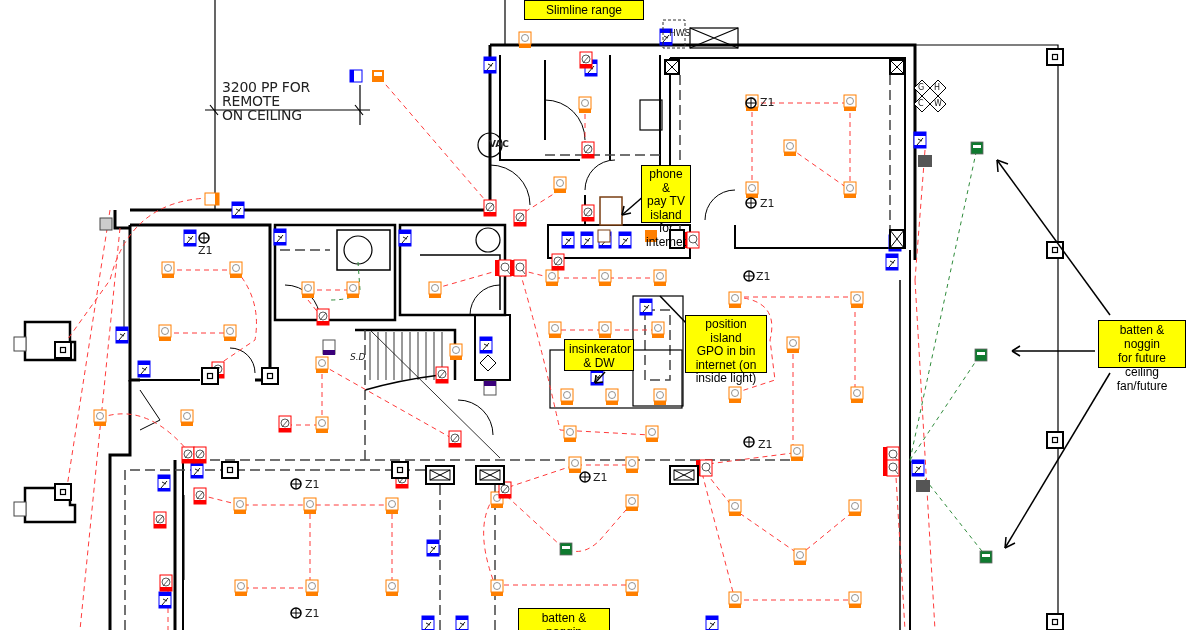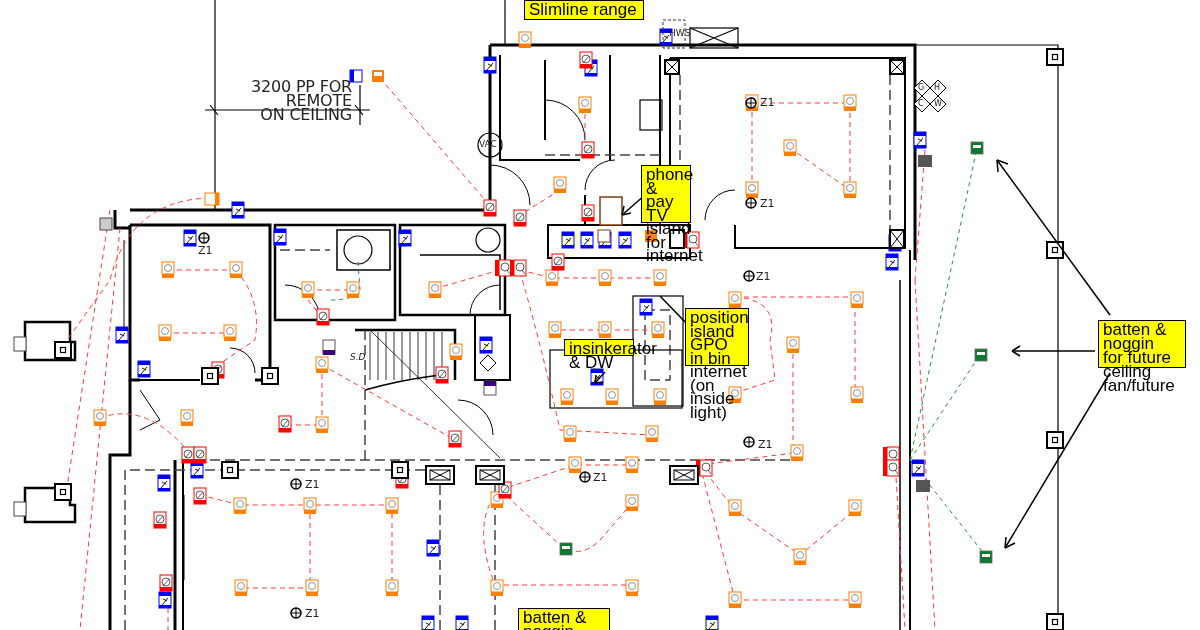--- a/index.html
+++ b/index.html
@@ -1,25 +1,25 @@
 <!DOCTYPE html>
 <html><head>
 <meta charset="utf-8">
 <style>
   html, body { margin:0; padding:0; background:#ffffff; }
   body { width:1200px; height:630px; overflow:hidden; position:relative; font-family:"Liberation Sans", sans-serif; }
   #plan { position:absolute; left:0; top:0; width:1200px; height:630px; }
   .note {
     position:absolute; background:#ffff00; border:1px solid #000; color:#000;
-    font-family:"Liberation Sans", sans-serif; font-size:17px; line-height:14px;
-    text-align:left; padding:2px 4px; box-sizing:border-box;
+    font-family:"Liberation Sans", sans-serif; font-size:12px; line-height:14px;
+    text-align:center; padding:2px 4px; box-sizing:border-box;
   }
   .dim-text {
-    position:absolute; font-family:"DejaVu Sans", sans-serif; font-size:16px; color:#222;
-    text-align:right; line-height:14px; letter-spacing:-0.2px;
+    position:absolute; font-family:"DejaVu Sans", sans-serif; font-size:14px; color:#222;
+    text-align:left; line-height:14px; letter-spacing:-0.2px;
   }
   .zone {
     position:absolute; font-family:"DejaVu Sans", sans-serif; font-size:11px; color:#222;text-align:right;
   }
   .misc-label { position:absolute; font-family:"DejaVu Sans", sans-serif; font-size:9px; color:#222; }
 </style>
 </head>
 <body>
 
 <svg id="plan" viewBox="0 0 1200 630" xmlns="http://www.w3.org/2000/svg">
@@ -410,26 +410,26 @@
 
 <div class="note" style="left:524px;top:0;width:120px;height:20px;">Slimline range</div>
 
 <div class="note" style="left:641px;top:165px;width:50px;height:58px;line-height:13.5px;">
   <div>phone &amp;</div>
   <div>pay TV</div>
   <div>island for</div>
   <div>internet</div>
 </div>
 
-<div class="note" style="left:564px;top:339px;width:70px;height:17px;">
+<div class="note" style="left:564px;top:339px;width:70px;height:32px;">
   <div>insinkerator</div>
   <div>&amp; DW</div>
 </div>
 
-<div class="note" style="left:685px;top:308px;width:64px;height:58px;line-height:13.5px;">
+<div class="note" style="left:685px;top:315px;width:82px;height:58px;line-height:13.5px;">
   <div>position island</div>
   <div>GPO in bin</div>
   <div>internet (on</div>
   <div>inside light)</div>
 </div>
 
 <div class="note" style="left:1098px;top:320px;width:88px;height:48px;line-height:14px;">
   <div>batten &amp; noggin</div>
   <div>for future ceiling</div>
   <div>fan/future</div>
@@ -444,19 +444,19 @@
 
 <span class="zone" style="left:198px;top:244px;">Z1</span>
 <span class="zone" style="left:760px;top:96px;">Z1</span>
 <span class="zone" style="left:760px;top:197px;">Z1</span>
 <span class="zone" style="left:756px;top:270px;">Z1</span>
 <span class="zone" style="left:758px;top:438px;">Z1</span>
 <span class="zone" style="left:593px;top:471px;">Z1</span>
 <span class="zone" style="left:305px;top:478px;">Z1</span>
 <span class="zone" style="left:305px;top:607px;">Z1</span>
 
-<span class="misc-label" style="left:479px;top:139px;">VAC</span>
+<span class="misc-label" style="left:489px;top:139px;font-weight:bold;">VAC</span>
 <span class="misc-label" style="left:669px;top:28px;text-align:center;">HWS</span>
 <span class="misc-label" style="left:350px;top:352px;font-style:italic;">S.D</span>
 <span class="misc-label" style="left:918px;top:83px;font-size:8px;">G</span>
 <span class="misc-label" style="left:934px;top:83px;font-size:8px;">H</span>
 <span class="misc-label" style="left:918px;top:99px;font-size:8px;">C</span>
 <span class="misc-label" style="left:934px;top:99px;font-size:8px;">W</span>
 
 </body></html>

